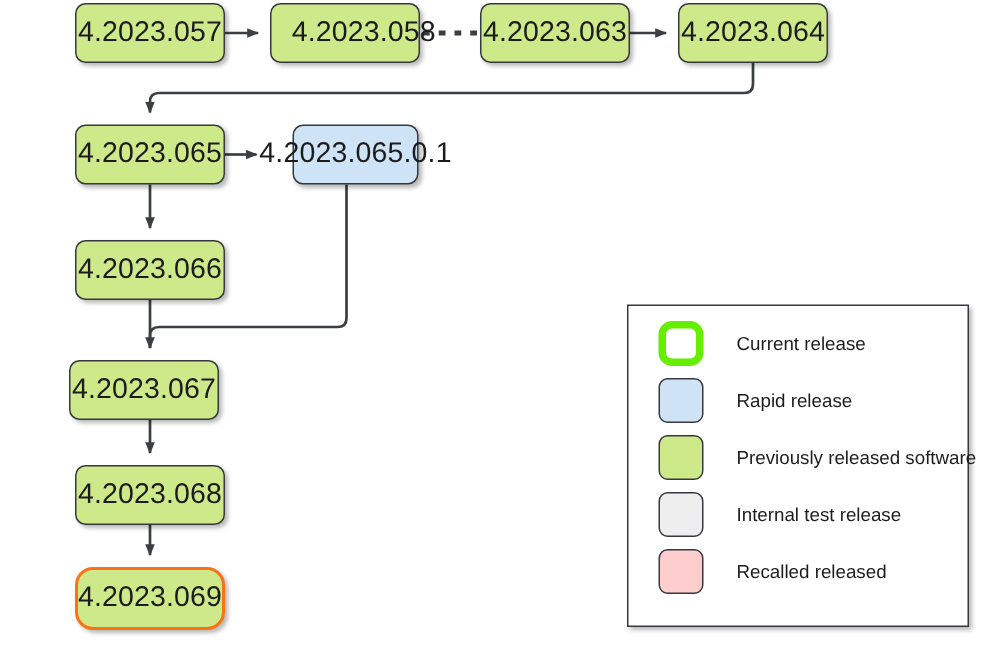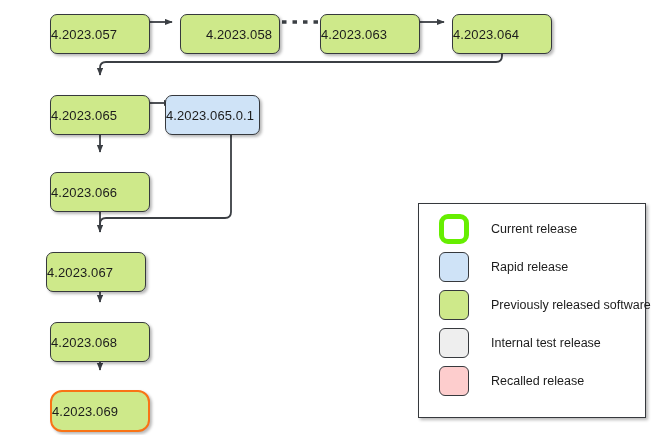--- a/index.html
+++ b/index.html
@@ -30,27 +30,27 @@
     width: 662px;
     height: 435px;
     pointer-events: none;
   }
 
   .node {
     position: absolute;
     box-sizing: border-box;
     display: flex;
     align-items: center;
+    justify-content: center;
     border-radius: 7px;
-    font-size: 13px;
+    font-size: 19px;
     color: #1c1c1c;
     letter-spacing: 0.1px;
     white-space: nowrap;
     box-shadow: 2px 2px 3px rgba(0,0,0,0.28);
-    margin-top: 12px;
   }
   .node.released {
     background: #cee98a;
     border: 1.6px solid #36393d;
   }
   .node.rapid {
     background: #cfe3f7;
     border: 1.6px solid #36393d;
   }
   .node.current {
@@ -155,21 +155,21 @@
   </div>
 
   <div class="node released" style="left:452px; top:2px; width:100px; height:40px;">
     <span>4.2023.064</span>
   </div>
 
   <div class="node released" style="left:50px; top:83px; width:100px; height:40px;">
     <span>4.2023.065</span>
   </div>
 
-  <div class="node rapid" style="left:165px; top:83px; width:95px; height:40px;">
+  <div class="node rapid" style="left:195px; top:83px; width:84px; height:40px;">
     <span>4.2023.065.0.1</span>
   </div>
 
   <div class="node released" style="left:50px; top:160px; width:100px; height:40px;">
     <span>4.2023.066</span>
   </div>
 
   <div class="node released" style="left:46px; top:240px; width:100px; height:40px;">
     <span>4.2023.067</span>
   </div>
@@ -199,18 +199,18 @@
       <span class="legend-label">Previously released software</span>
     </div>
 
     <div class="legend-row">
       <span class="legend-swatch sw-internal"></span>
       <span class="legend-label">Internal test release</span>
     </div>
 
     <div class="legend-row">
       <span class="legend-swatch sw-recalled"></span>
-      <span class="legend-label">Recalled release</span>
+      <span class="legend-label">Recalled released</span>
     </div>
 
   </div>
 
 </div>
 
 </body></html>

